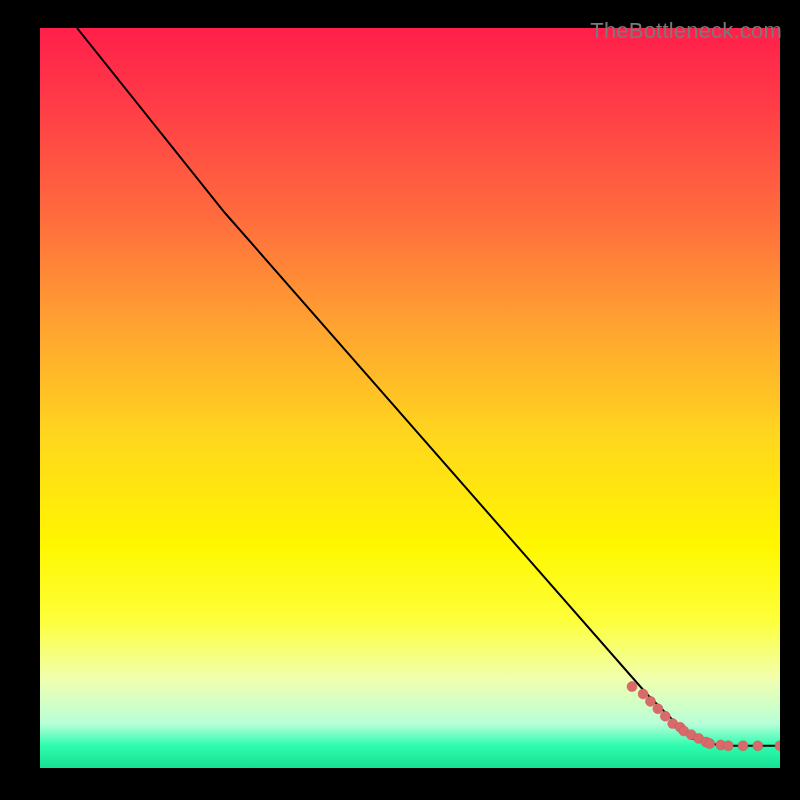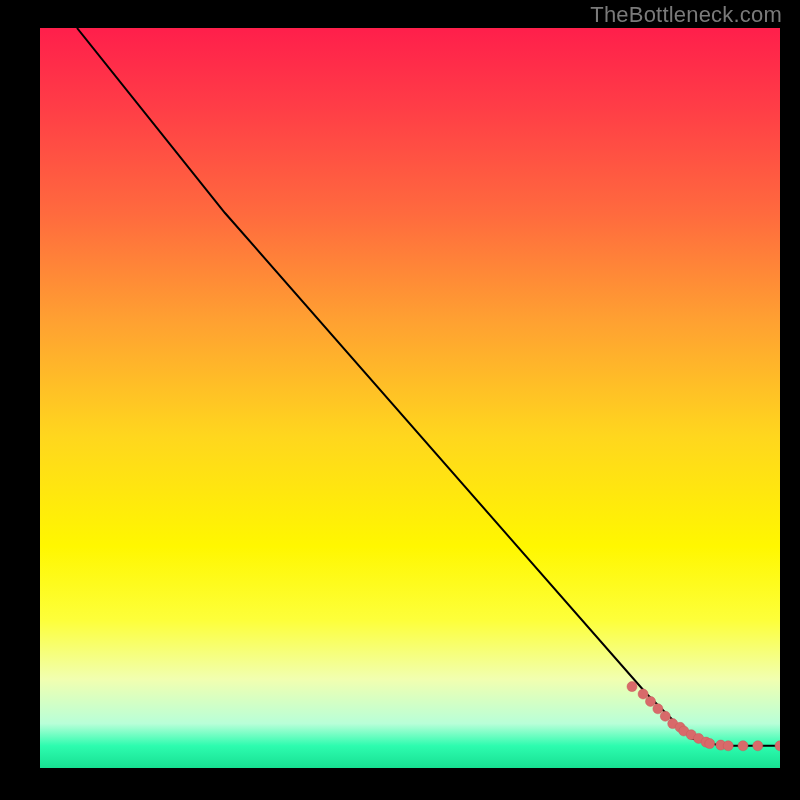--- a/index.html
+++ b/index.html
@@ -11,21 +11,21 @@
     font-family: Arial, Helvetica, sans-serif;
     overflow: hidden;
   }
   .frame {
     position: relative;
     width: 800px;
     height: 800px;
   }
   .attribution {
     position: absolute;
-    top: 2px;
+    top: 18px;
     right: 18px;
     color: #7a7a7a;
     font-size: 22px;
     font-weight: 500;
     letter-spacing: 0.2px;
     z-index: 5;
   }
   .plot-area {
     position: absolute;
     left: 40px;

